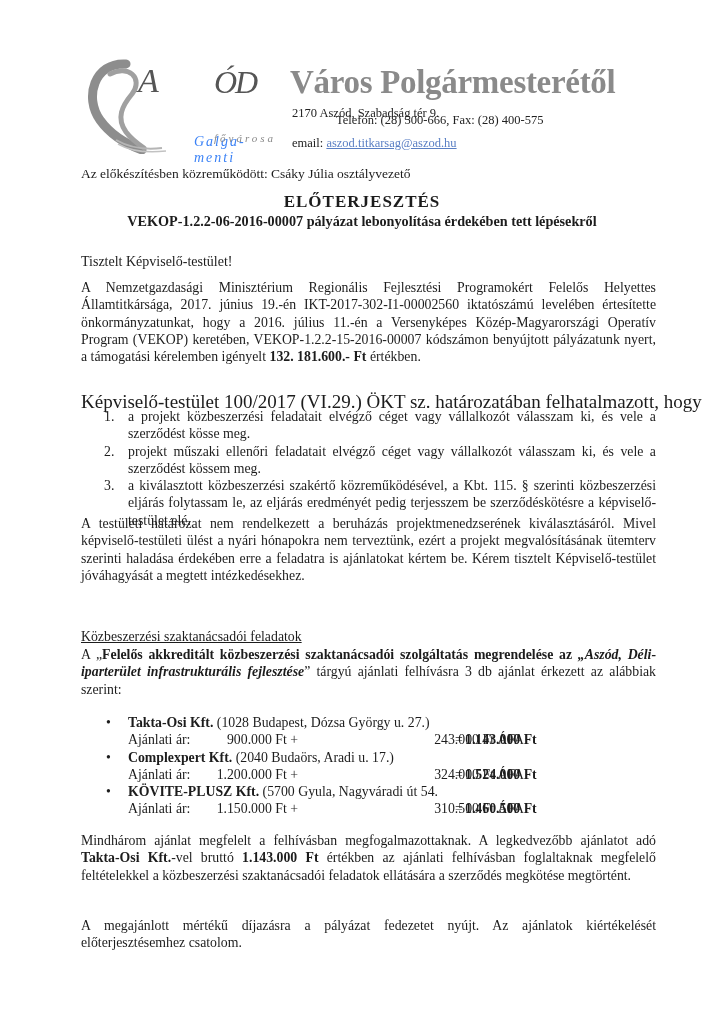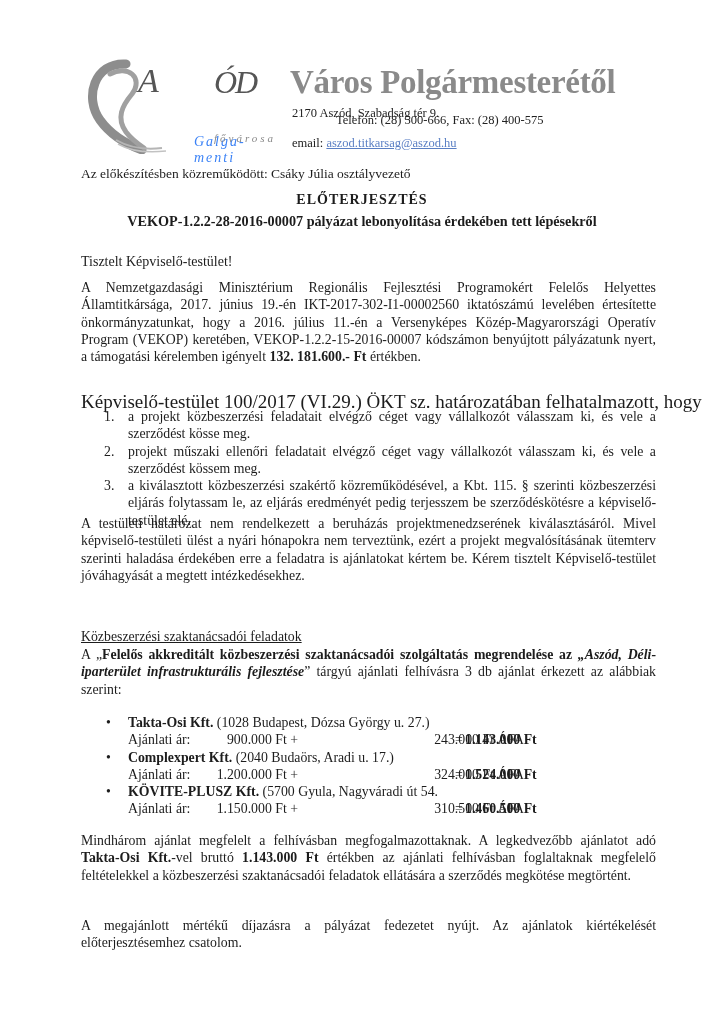--- a/index.html
+++ b/index.html
@@ -20,21 +20,21 @@
                color: #8a8a8a; letter-spacing: -0.3px; white-space: nowrap; }
   .hdr-line { position: absolute; left: 292px; font-size: 12.5px; color: #222; white-space: nowrap; }
   .hdr-addr { top: 106px; }
   .hdr-tel { top: 113px; margin-left: 44px; }
   .hdr-mail { top: 136px; }
   .hdr-mail a { color: #5a7fc4; text-decoration: underline; margin-top: 30px; }
 
   .prep { position: absolute; left: 81px; top: 166px; font-size: 13.5px; white-space: nowrap; }
 
   .title { position: absolute; left: 0; width: 724px; text-align: center; top: 192px;
-           font-size: 14px; font-weight: bold; letter-spacing: 1px; }
+           font-size: 17px; font-weight: bold; letter-spacing: 1px; }
   .subtitle { position: absolute; left: 0; width: 724px; text-align: center; top: 213px;
               font-size: 14.2px; font-weight: bold; white-space: nowrap; }
 
   .greet { position: absolute; left: 81px; top: 254px; font-size: 14px; }
 
   .para { position: absolute; left: 81px; width: 575px; font-size: 13.8px; line-height: 17.3px;
           text-align: justify; }
   .p1 { top: 279px; }
   .p2 { top: 515px; }
   .p3 { top: 832px; }
@@ -84,21 +84,21 @@
   <div class="hdr-title">Város Polgármesterétől</div>
   <div class="hdr-line hdr-addr">2170 Aszód, Szabadság tér 9.</div>
   <div class="hdr-line hdr-tel">Telefon: (28) 500-666, Fax: (28) 400-575</div>
   <div class="hdr-line hdr-mail">
     <span>email: </span><a>aszod.titkarsag@aszod.hu</a>
   </div>
 
   <div class="prep">Az előkészítésben közreműködött: Csáky Júlia osztályvezető</div>
 
   <div class="title">ELŐTERJESZTÉS</div>
-  <div class="subtitle">VEKOP-1.2.2-28-2016-00007 pályázat lebonyolítása érdekében tett lépésekről</div>
+  <div class="subtitle">VEKOP-1.2.2-06-2016-00007 pályázat lebonyolítása érdekében tett lépésekről</div>
 
   <div class="greet">Tisztelt Képviselő-testület!</div>
 
   <div class="para p1"><span>A Nemzetgazdasági Minisztérium Regionális Fejlesztési Programokért Felelős Helyettes Államtitkársága, 2017. június 19.-én IKT-2017-302-I1-00002560 iktatószámú levelében értesítette önkormányzatunkat, hogy a 2016. július 11.-én a Versenyképes Közép-Magyarországi Operatív Program (VEKOP) keretében, VEKOP-1.2.2-15-2016-00007 kódszámon benyújtott pályázatunk nyert, a támogatási kérelemben igényelt </span><span class="b">132. 181.600.- Ft</span><span> értékben.</span></div>
 
   <div class="auth">Képviselő-testület 100/2017 (VI.29.) ÖKT sz. határozatában felhatalmazott, hogy</div>
   <ol class="olist">
     <li><span class="num">1.</span><span>a projekt közbeszerzési feladatait elvégző céget vagy vállalkozót válasszam ki, és vele a szerződést kösse meg.</span></li>
     <li><span class="num">2.</span><span>projekt műszaki ellenőri feladatait elvégző céget vagy vállalkozót válasszam ki, és vele a szerződést kössem meg.</span></li>
     <li><span class="num">3.</span><span>a kiválasztott közbeszerzési szakértő közreműködésével, a Kbt. 115. § szerinti közbeszerzési eljárás folytassam le, az eljárás eredményét pedig terjesszem be szerződéskötésre a képviselő-testület elé.</span></li>

